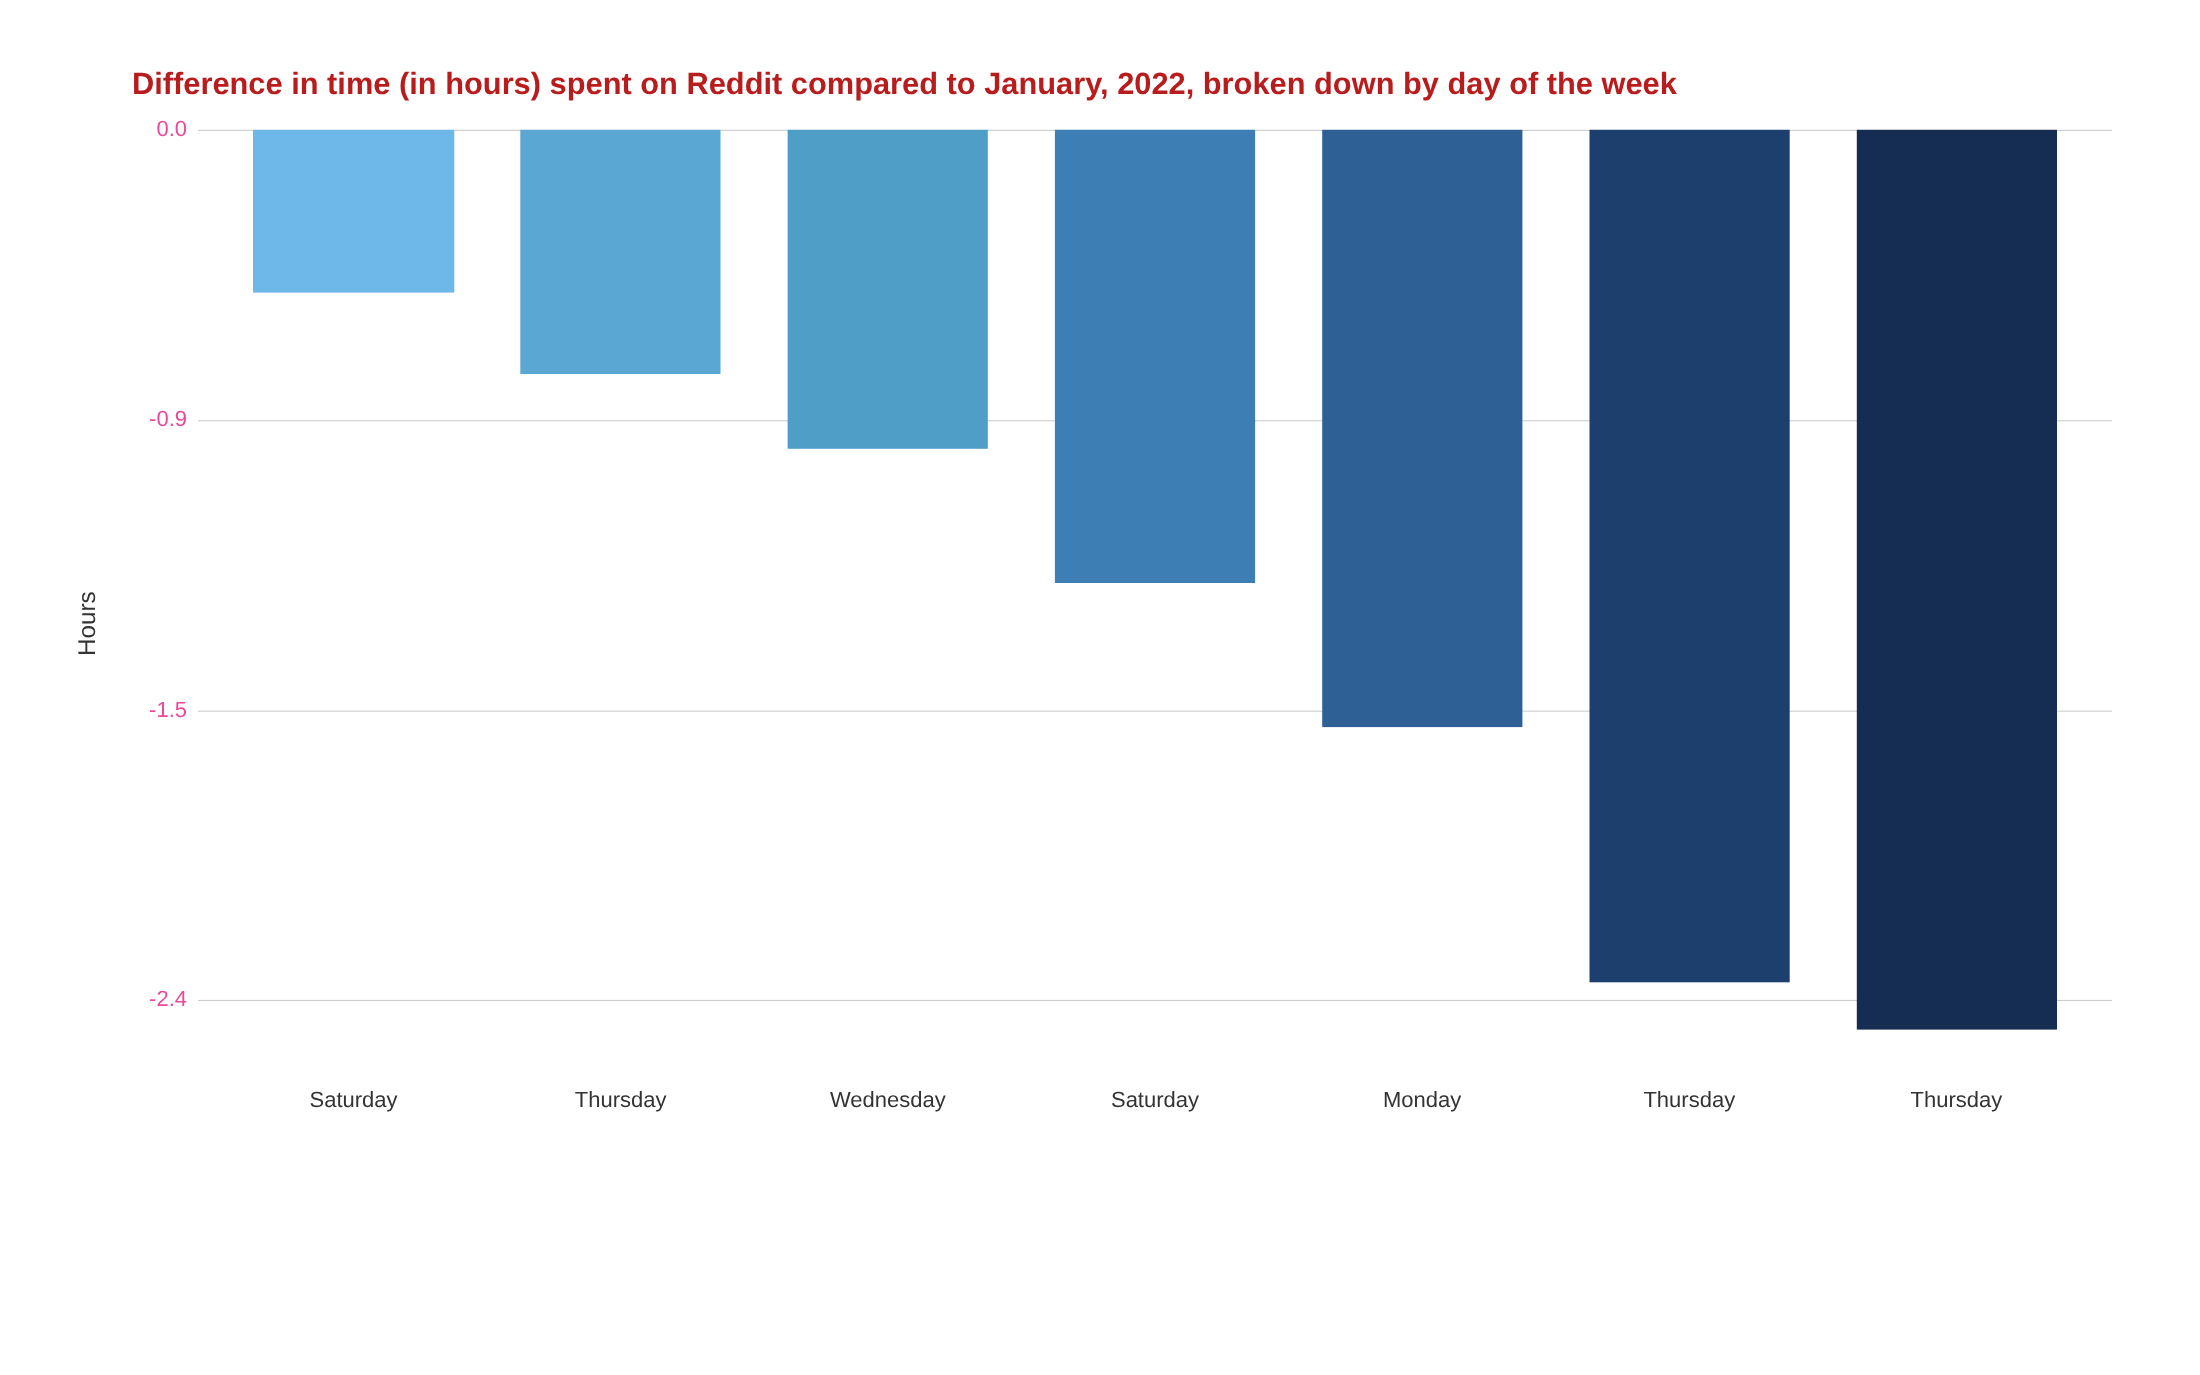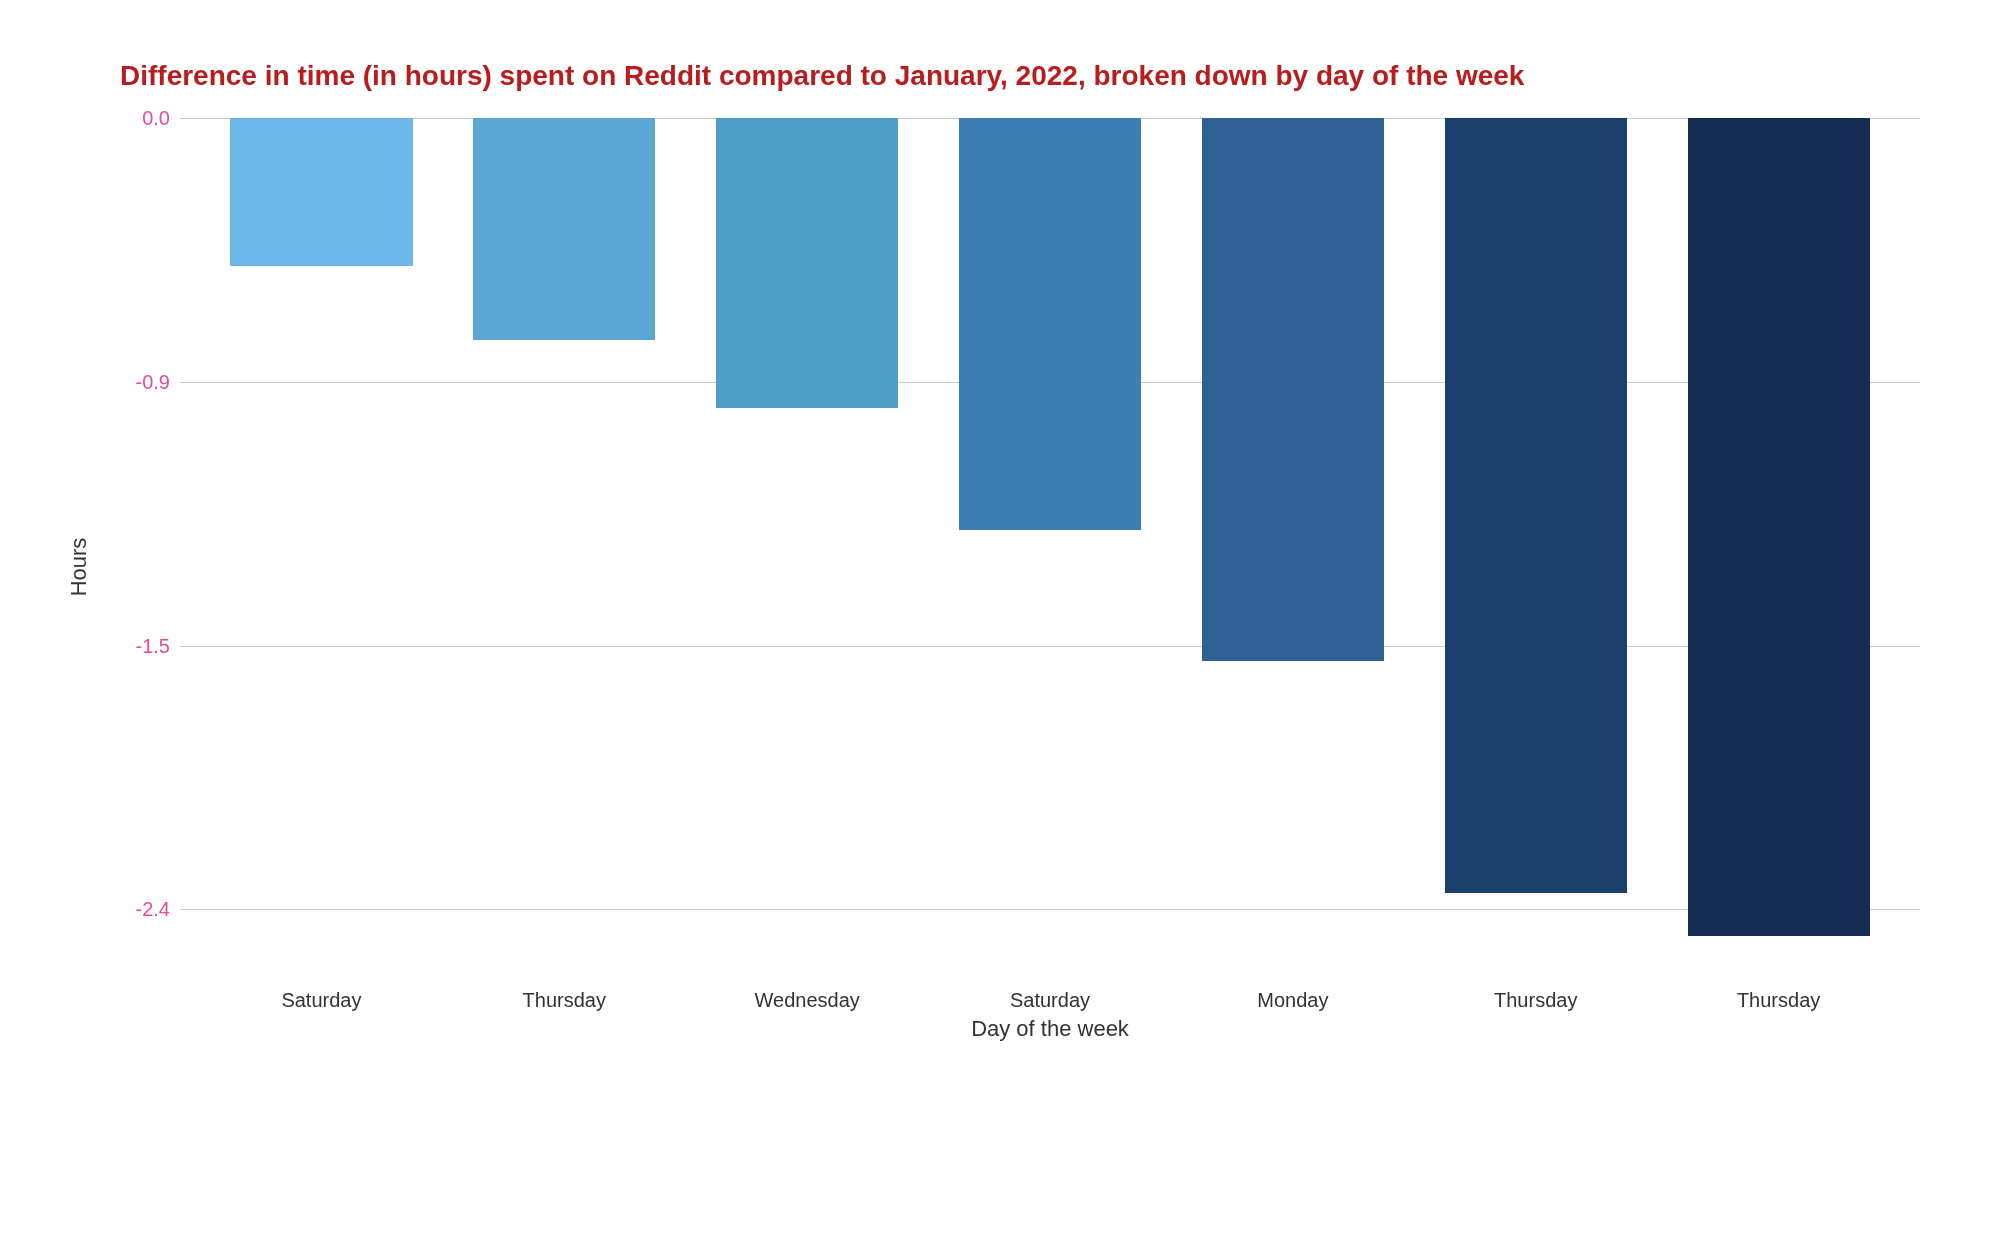--- a/index.html
+++ b/index.html
@@ -176,15 +176,14 @@
 
     <div class="x-axis-labels" id="x-axis-labels">
         <div class="x-label">Saturday</div>
         <div class="x-label">Thursday</div>
         <div class="x-label">Wednesday</div>
         <div class="x-label">Saturday</div>
         <div class="x-label">Monday</div>
         <div class="x-label">Thursday</div>
         <div class="x-label">Thursday</div>
       </div>
-    <div class="x-axis-title">Day of the week</div>
   </div>
 </div>
 
 </body></html>

